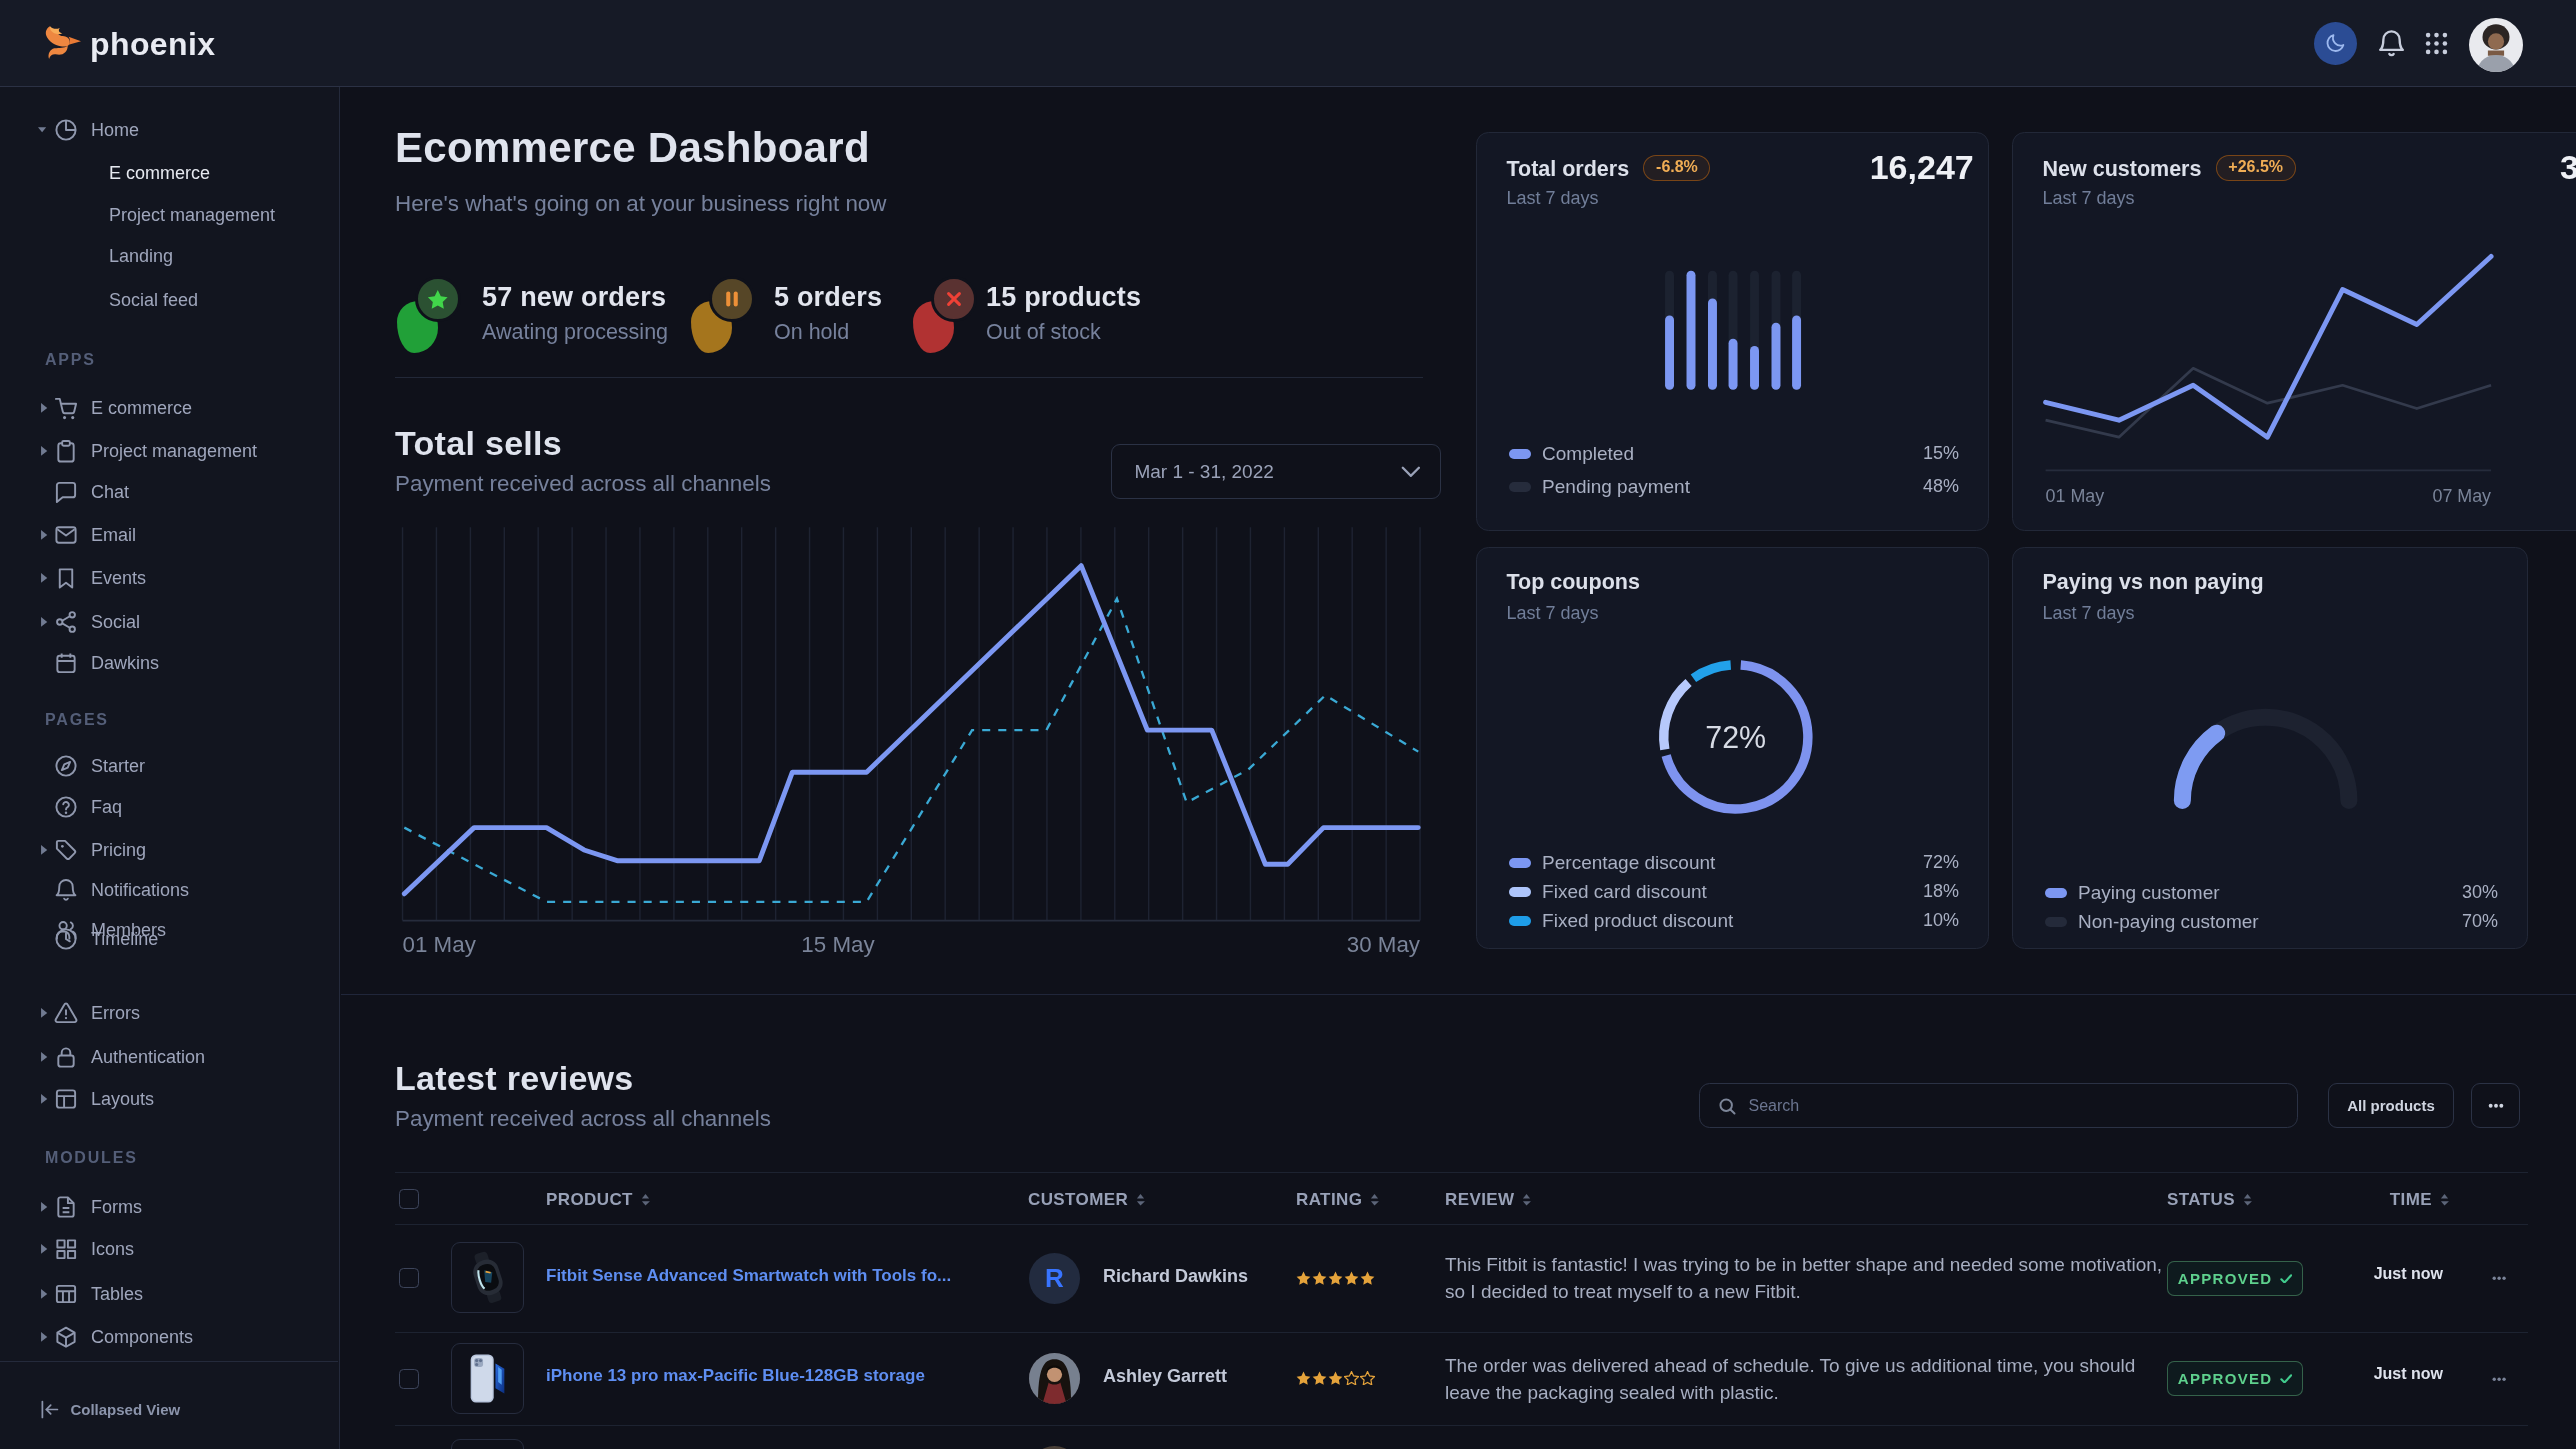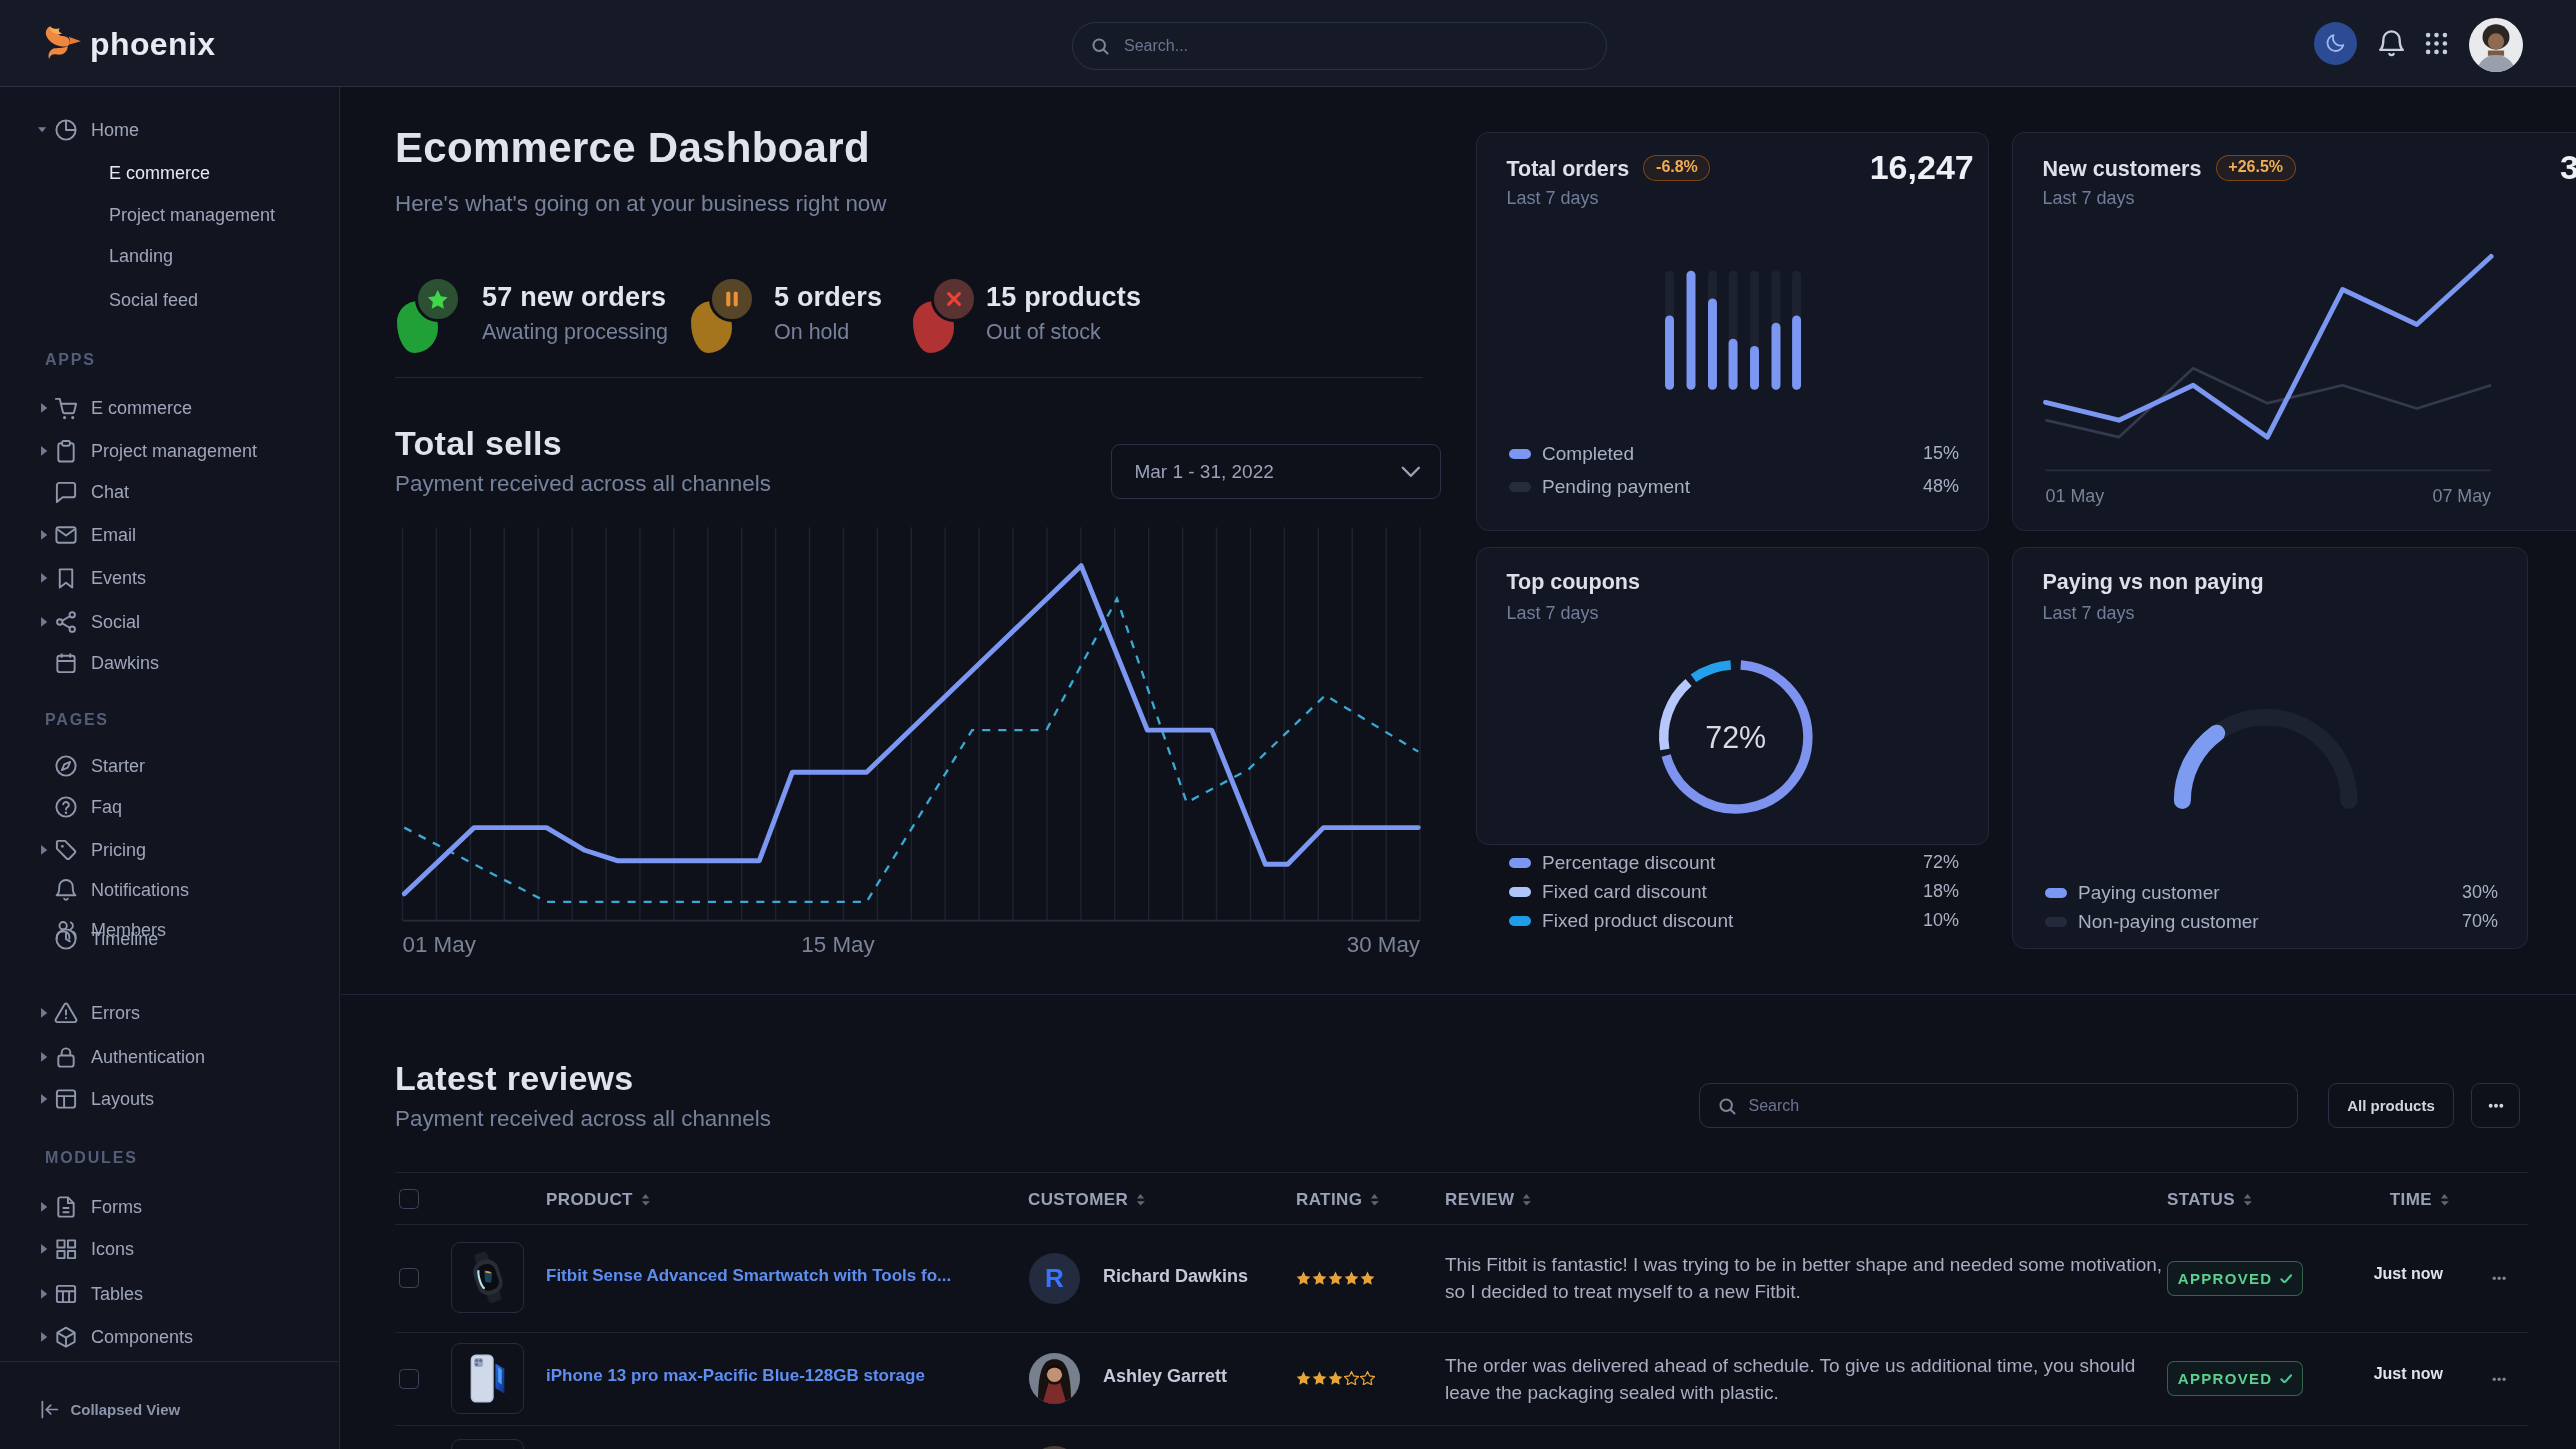--- a/index.html
+++ b/index.html
@@ -177,23 +177,20 @@
 </defs>
 </svg>
 <div id="nav">
   <svg width="39" height="38" viewBox="0 0 44 42" style="position:absolute;left:42px;top:24px">
     <path d="M6 15 C3 10 4 5 9 2 C10 6 14 8 19 7 C17 10 18 12 22 13 C26 13 30 14 31 18 C32 22 30 25 26 25 C17 25 10 21 6 15z" fill="#ee8740"></path>
     <path d="M9 2 C12 5 16 6 20 4 C18 7 19 9 23 10 C19 12 13 11 10 7 C9 5.5 9 3.5 9 2z" fill="#f7ab58"></path>
     <path d="M30 14 L44 19 L30 23 C32 20 32 17 30 14z" fill="#e87a35"></path>
     <path d="M29 24 C29 31 24 35 17 34 C12 33 9 35 8 39 C6 34 9 28 14 27 C20 26 25 27 29 24z" fill="#ee8740"></path>
   </svg>
   <div id="logotxt">phoenix</div>
-  <div id="srch"><svg width="18" height="18" viewBox="0 0 22 22" color="#7d8699">
-        <use href="#i-search"></use>
-      </svg>Search...</div>
   <div id="moon">
       <svg width="21.5" height="21.5" viewBox="0 0 24 24" fill="none" stroke="#9db9ef" stroke-width="2" stroke-linejoin="round">
         <path d="M20.5 14.5A8.5 8.5 0 0 1 9.5 3.5 9 9 0 1 0 20.5 14.5z"></path>
       </svg>
     </div>
   <svg width="29" height="31" viewBox="0 0 25 25" color="#c7cddc" style="position:absolute;left:2377px;top:28px">
       <use href="#i-bell"></use>
     </svg>
   <svg width="23" height="23" viewBox="0 0 26 26" fill="#c7cddc" style="position:absolute;left:2425px;top:32px">
       <circle cx="3.5" cy="3.5" r="2.6"></circle>
@@ -583,21 +580,21 @@
   <div class="cn">356</div>
   <svg class="abs" style="left:0;top:0" width="516" height="399" viewBox="0 0 576 446">
     <path d="M36 377H534" stroke="#262c3c" stroke-width="2"></path>
     <path d="M36 321 118 340 201 263 284 302 368 282 451 308 534 282" fill="none" stroke="#333a4c" stroke-width="3" stroke-linejoin="round"></path>
     <path d="M36 301 118 321 201 282 284 340 368 175 451 214 534 138" fill="none" stroke="#7c97f2" stroke-width="5.5" stroke-linejoin="round" stroke-linecap="round"></path>
     <text x="36" y="412" font-size="20" fill="#7a8499">01 May</text>
     <text x="534" y="412" font-size="20" fill="#7a8499" text-anchor="end">07 May</text>
   </svg>
 </div>
 
-<div class="card" style="left:1476px;top:547px;width:513px;height:298px">
+<div class="card" style="left:1476px;top:547px;width:513px;height:402px">
   <div class="ct">Top coupons</div>
   <div class="cs">Last 7 days</div>
   <svg class="abs" style="left:0;top:0" width="513" height="402" viewBox="0 0 573 449">
     <path d="M294.6 130.7 A80.5 80.5 0 1 1 211.3 231.8" fill="none" stroke="#7e93ef" stroke-width="10.5"></path>
     <path d="M209.8 225.0 A80.5 80.5 0 0 1 236.3 150.3" fill="none" stroke="#b6c8fb" stroke-width="10.5"></path>
     <path d="M241.7 145.5 A80.5 80.5 0 0 1 283.4 130.7" fill="none" stroke="#22a1ea" stroke-width="10.5"></path>
     <text x="289" y="223" font-size="34" fill="#d7dbe5" text-anchor="middle">72%</text>
   </svg>
   <div class="lgrow" style="left:32px;top:304px"><span class="sw" style="background:#7c97f2"></span>Percentage discount</div>
     <div class="lgval" style="right:29px;top:304px">72%</div>

